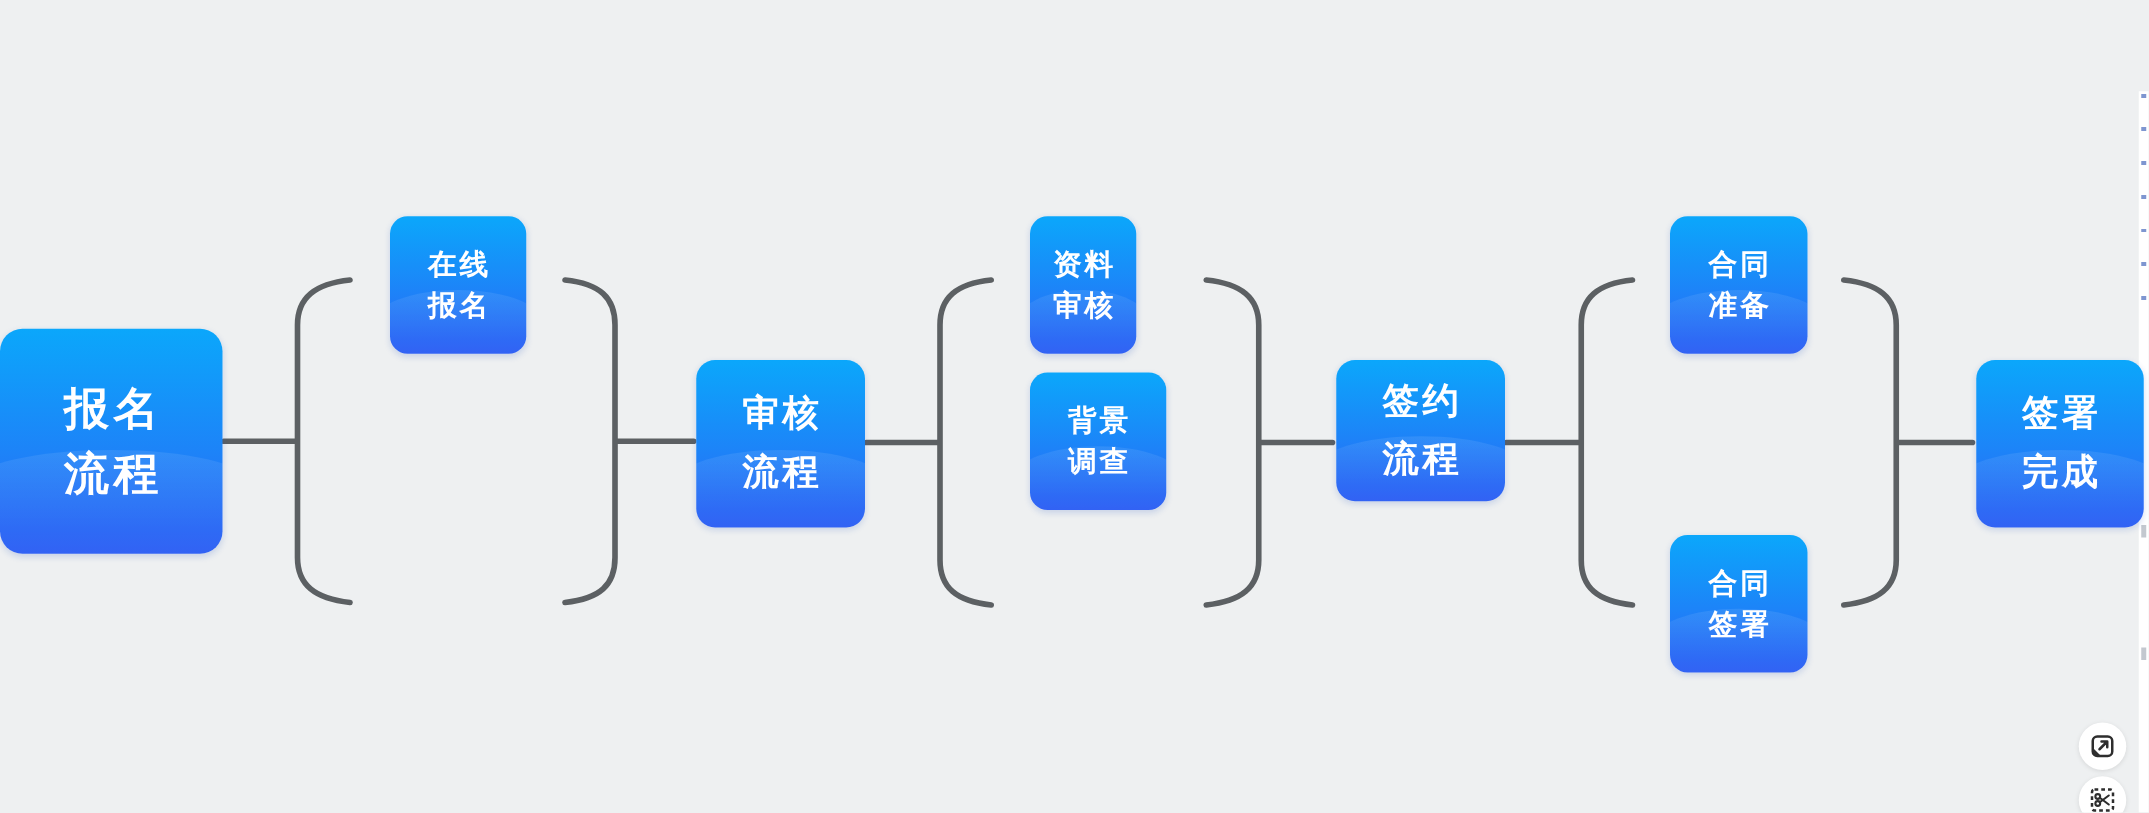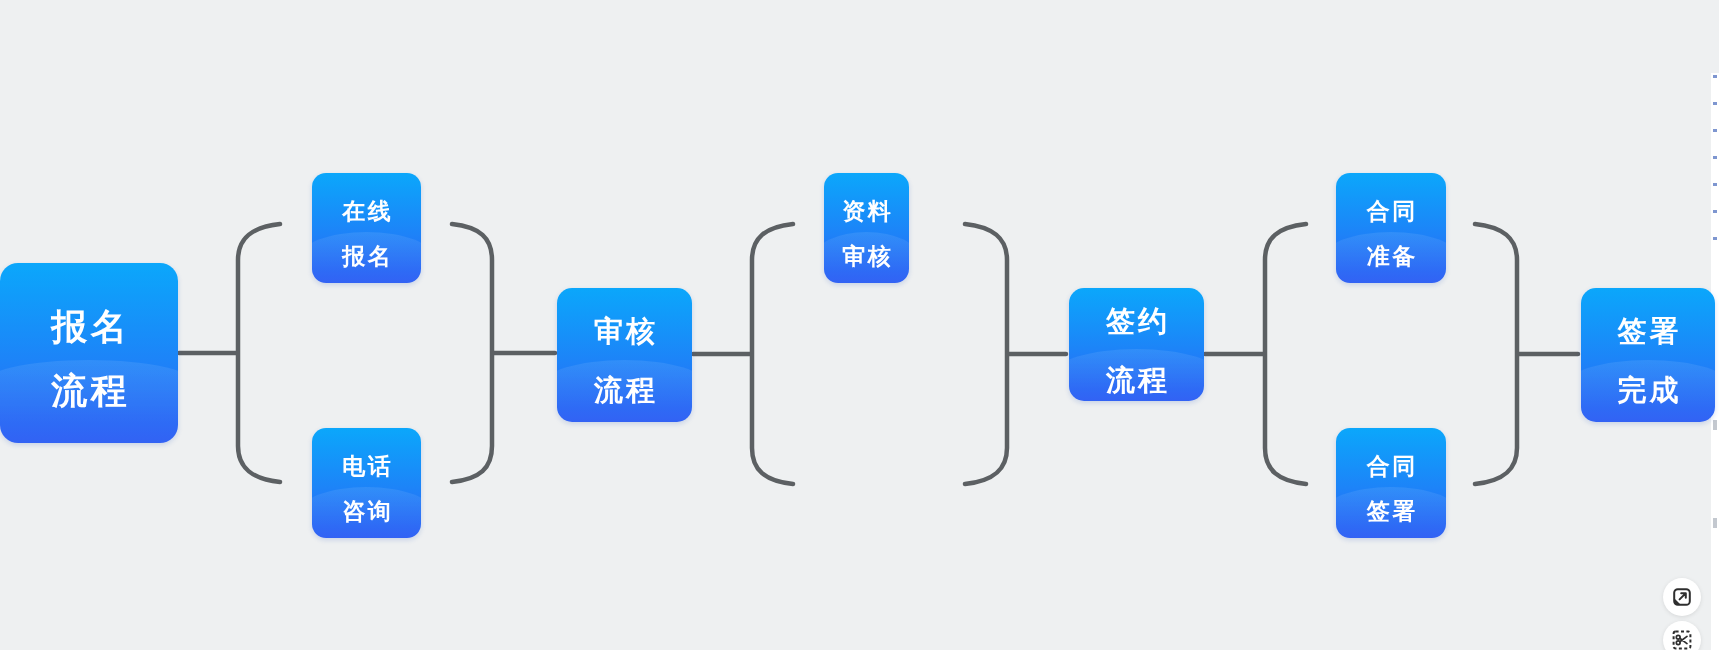--- a/index.html
+++ b/index.html
@@ -20,21 +20,21 @@
     overflow:hidden;cursor:pointer;
   }
   .node::after{ 
     content:"";position:absolute;left:-12%;right:-12%;top:54%;bottom:-5%;
     background:linear-gradient(180deg,rgba(255,255,255,0.09),rgba(255,255,255,0.02) 70%);
     border-radius:50% 50% 0 0 / 26px 26px 0 0;pointer-events:none;
   }
   .lvl-root{border-radius:18px;font-size:36px;line-height:52px;}
   .lvl-mid {border-radius:15px;font-size:29px;line-height:47px;}
   .lvl-leaf{border-radius:14px;font-size:23px;line-height:33px;}
-  .node span{position:relative;z-index:2;display:block;margin-top:12px;}
+  .node span{position:relative;z-index:2;display:block;}
 
   .edge-strip{
     position:absolute;right:0;top:73px;width:8px;height:577px;
     background:#ffffff;z-index:1;
   }
   .edge-strip .ticks{
     position:absolute;right:2px;top:2px;width:4px;height:172px;
     background:repeating-linear-gradient(180deg,#7e96d0 0 3px,transparent 3px 27px);
   }
   .edge-strip .mark{position:absolute;right:2px;width:4px;height:10px;background:#c3c8cf;}
@@ -73,35 +73,35 @@
   <div class="node lvl-root" style="left:0px;top:263px;width:178px;height:180px">
     <span>报名</span>
     <span>流程</span>
   </div>
 
   <div class="node lvl-leaf" style="left:312px;top:173px;width:109px;height:110px">
     <span>在线</span>
     <span>报名</span>
   </div>
 
-  <div class="node lvl-leaf" style="left:312px;top:428px;width:109px;height:110px">
-    <span>电话</span>
-    <span>咨询</span>
-  </div>
 
   <div class="node lvl-mid" style="left:557px;top:288px;width:135px;height:134px">
     <span>审核</span>
     <span>流程</span>
   </div>
 
   <div class="node lvl-leaf" style="left:824px;top:173px;width:85px;height:110px">
     <span>资料</span>
     <span>审核</span>
   </div>
 
+  <div class="node lvl-leaf" style="left:824px;top:298px;width:109px;height:110px">
+    <span>背景</span>
+    <span>调查</span>
+  </div>
 
 
   <div class="node lvl-mid" style="left:1069px;top:288px;width:135px;height:113px">
     <span>签约</span>
     <span>流程</span>
   </div>
 
   <div class="node lvl-leaf" style="left:1336px;top:173px;width:110px;height:110px">
     <span>合同</span>
     <span>准备</span>

